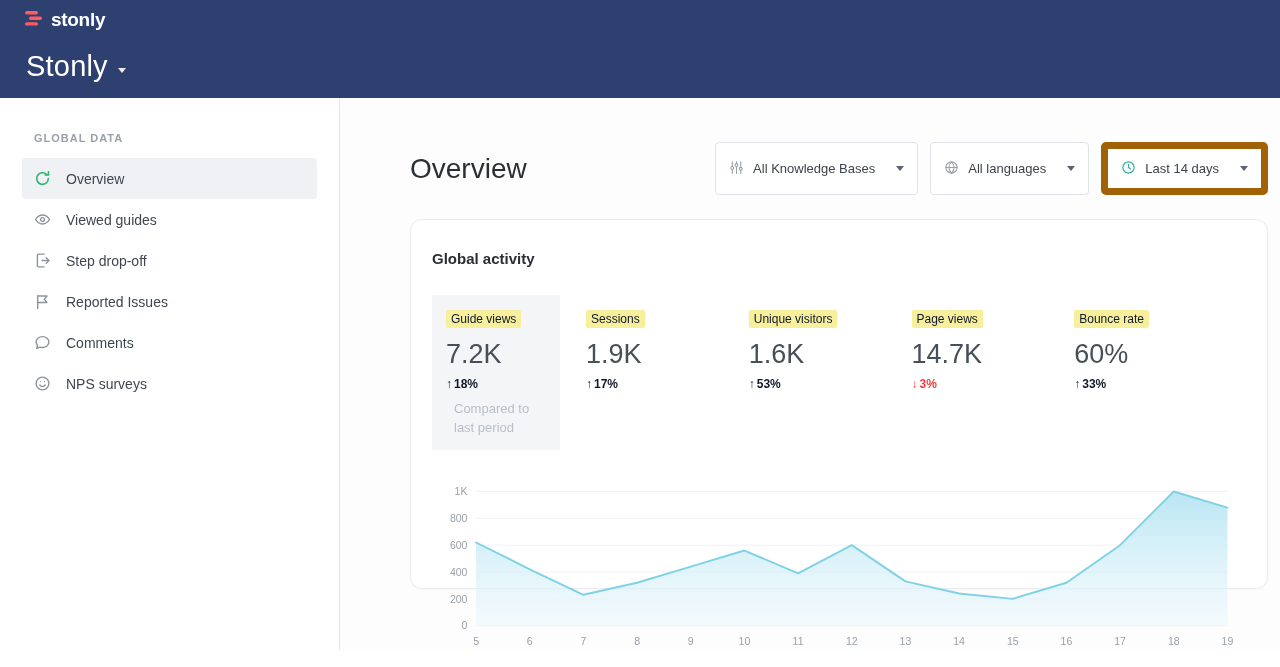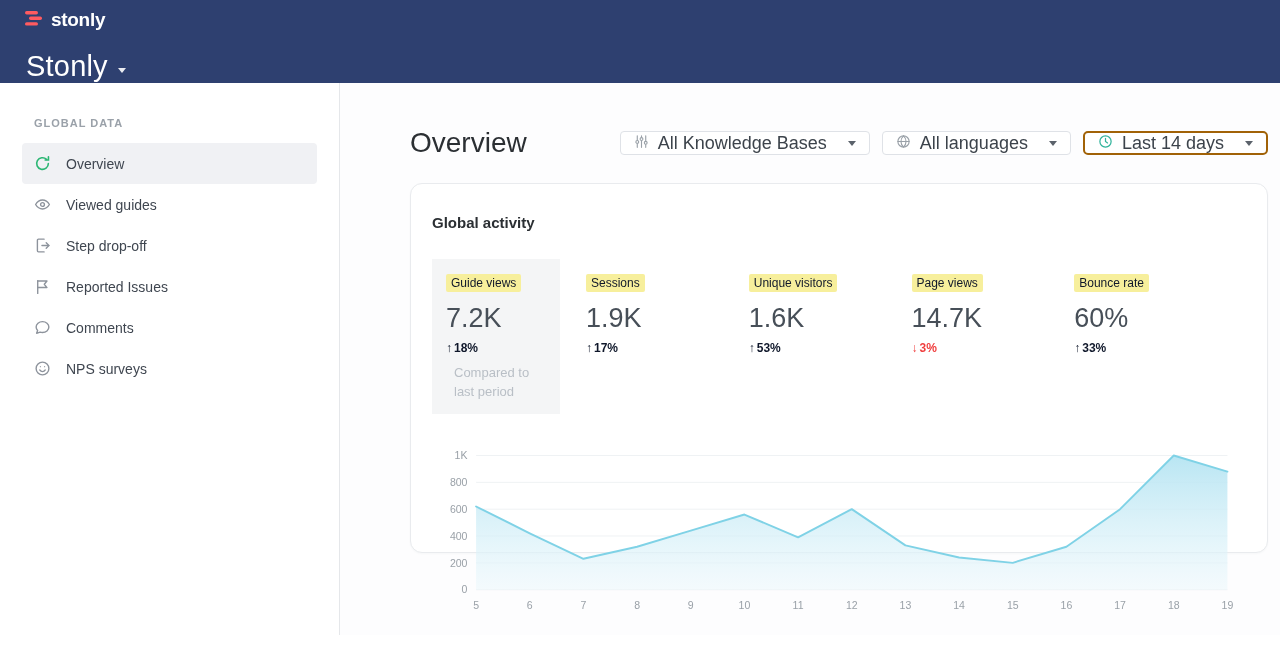--- a/index.html
+++ b/index.html
@@ -1,20 +1,20 @@
 <!DOCTYPE html>
 <html><head>
 <meta charset="utf-8">
 <style>
   * { box-sizing: border-box; margin: 0; padding: 0; }
   html,body { width:1280px; height:667px; overflow:hidden; }
   body { font-family:"Liberation Sans", sans-serif; background:#fff; color:#3c434b; }
 
   
-  .topbar { background:#2e4070; height:83px; color:#fff; }
+  .topbar { background:#2e4070; height:98px; color:#fff; }
   .nav-row { display:flex; align-items:center; height:40px; padding:0 24px; }
   .logo { display:flex; align-items:center; gap:7px; cursor:pointer; }
   .logo-text { font-size:19px; font-weight:bold; letter-spacing:-0.3px; }
   .top-nav { display:flex; align-items:center; gap:30px; margin-left:28px; }
   .top-nav-item { font-size:13px; color:rgba(255,255,255,0.88); cursor:pointer; }
   .top-nav-item.active { font-weight:bold; color:#fff; }
   .workspace-row { padding:10px 26px 0 26px; display:flex; align-items:center; gap:10px; }
   .workspace-title { font-size:29px; font-weight:500; letter-spacing:0.2px; }
   .caret { width:0; height:0; border-left:4px solid transparent; border-right:4px solid transparent; border-top:5px solid currentColor; display:inline-block; }
   .workspace-caret { border-top-color:rgba(255,255,255,0.9); margin-top:8px; }
@@ -24,22 +24,22 @@
   .sidebar { width:340px; flex-shrink:0; background:#fff; border-right:1px solid #e5e7ea; padding-top:34px; }
   .section-label { font-size:11px; letter-spacing:1px; color:#9aa1a9; margin:0 0 14px 34px; font-weight:bold; }
   .side-item { display:flex; align-items:center; gap:15px; height:41px; margin:0 22px; padding:0 10px 0 12px; border-radius:4px; font-size:14px; color:#3f4650; cursor:pointer; }
   .side-item.active { background:#f0f1f4; }
   .side-item .icn { width:17px; height:17px; display:flex; align-items:center; }
 
   .main { flex:1; background:#fdfdfe; padding:44px 12px 0 70px; overflow:hidden; }
   .page-header { display:flex; justify-content:space-between; align-items:center; margin-bottom:24px; }
   .page-title { font-size:28px; font-weight:400; color:#2b2f33; }
   .filters { display:flex; gap:12px; }
-  .filter { display:flex; align-items:center; gap:9px; height:24px; background:#fff; border:1px solid #dfe2e7; border-radius:4px; padding:0 13px; font-size:18px; color:#3c434b; cursor:pointer; }
-  .filter.accent { border:2px solid #a16207; border-radius:5px; }
+  .filter { display:flex; align-items:center; gap:9px; height:53px; background:#fff; border:1px solid #dfe2e7; border-radius:4px; padding:0 13px; font-size:13px; color:#3c434b; cursor:pointer; }
+  .filter.accent { border:7px solid #a16207; border-radius:5px; }
   .filter .caret { border-top-color:#5b626b; margin-left:12px; }
 
   
   .card { background:#fff; border:1px solid #e9ebee; border-radius:12px; padding:30px 30px 20px 21px; box-shadow:0 1px 2px rgba(40,50,60,0.03); height:370px; }
   .card-title { font-size:15px; font-weight:bold; color:#2b2f33; margin-bottom:28px; }
 
   .metrics { display:flex; align-items:stretch; }
   .metric { flex:1; padding-top:14px; }
   .metric-featured { flex:0 0 128px; background:#f4f5f6; padding:14px 14px 12px 14px; margin-right:26px; }
   .metric-label { display:inline; background:#f7ef9c; color:#0f172a; font-size:12px; line-height:1.5; padding:2px 5px; border-radius:2px; -webkit-box-decoration-break:clone; box-decoration-break:clone; }

